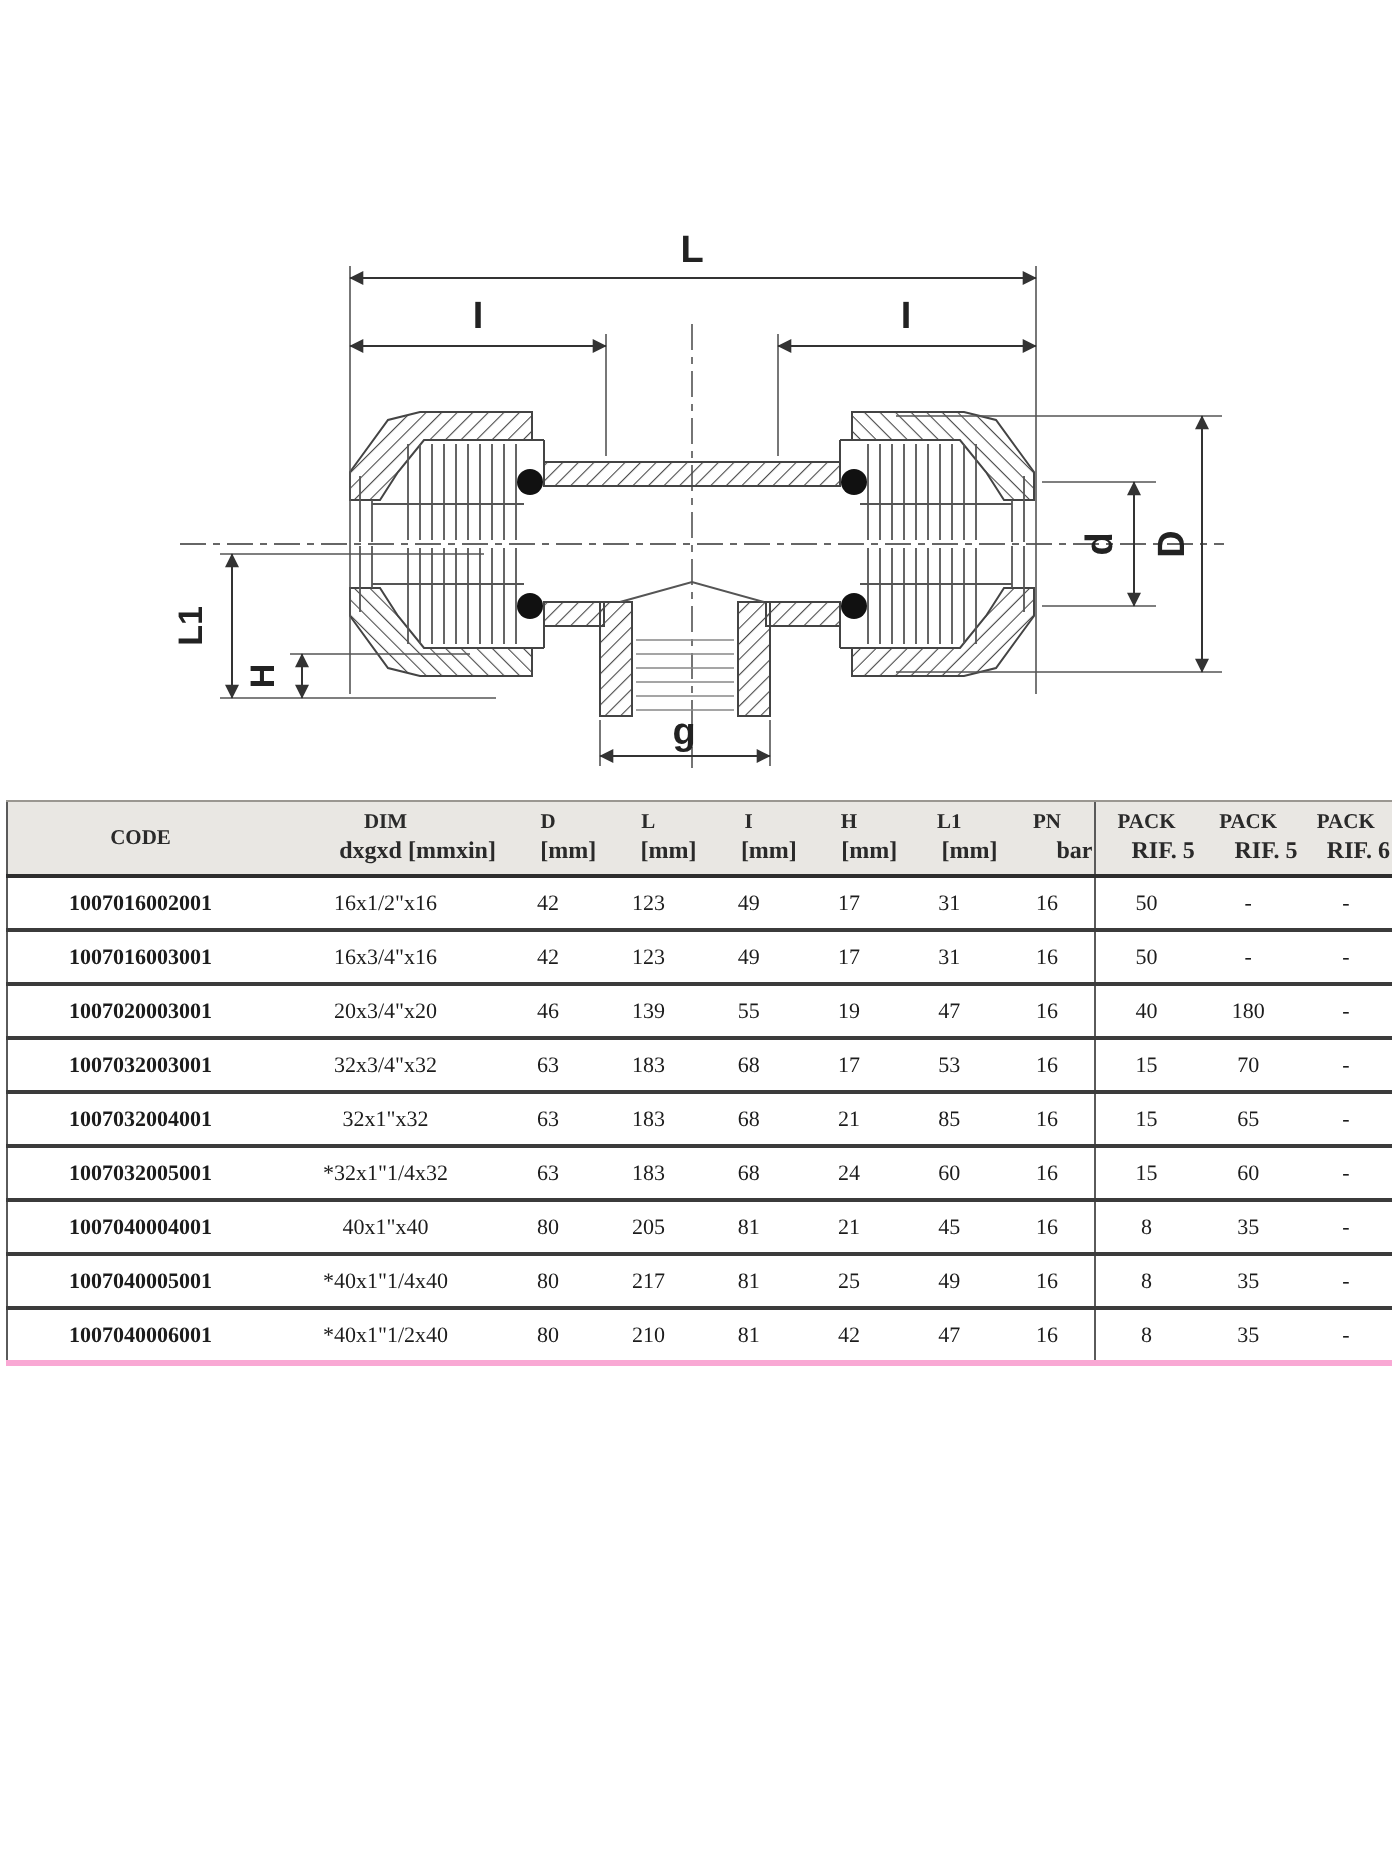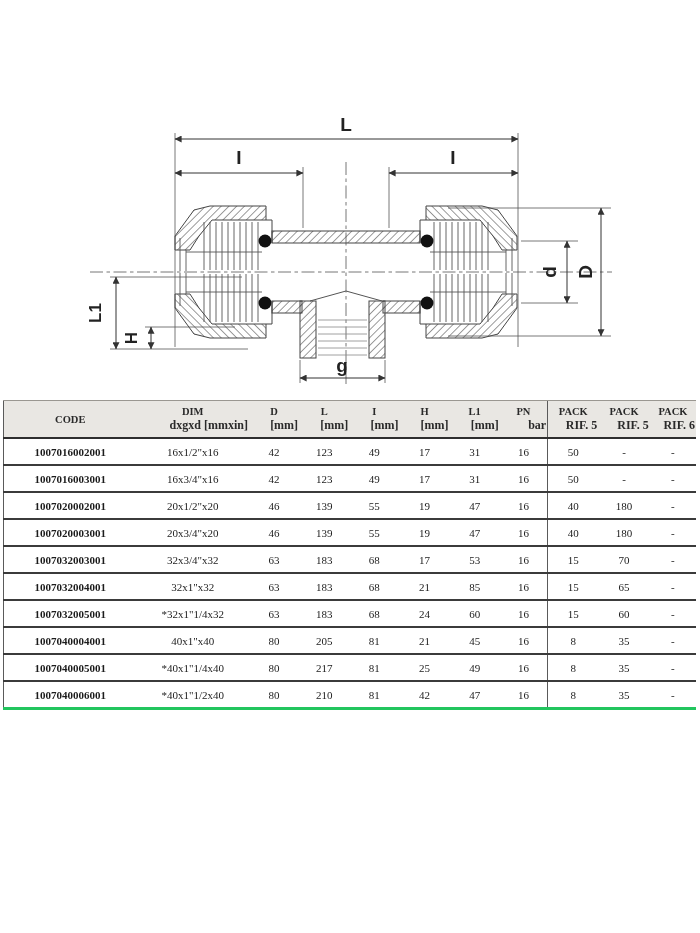--- a/index.html
+++ b/index.html
@@ -25,21 +25,21 @@
     border-bottom:2.6px solid #2e2e2e;
     font-size:10.5px;font-weight:bold;color:#2a2a2a;
     padding:4px 1px;text-align:center;vertical-align:middle;line-height:1.25;
   }
   thead th .h2{font-size:12px;text-align:right;}
   tbody td{
     border-bottom:2px solid #3b3b3b;
     font-size:11px;text-align:center;vertical-align:middle;
     height:25px;padding:0 1px;color:#1c1c1c;background:#fff;
   }
-  tbody tr:last-child td{border-bottom:3px solid #22c55e;}
+  tbody tr:last-child td{border-bottom:3px solid #f9a8d4;}
   tbody td.c0{font-weight:bold;}
   .c8{border-left:1.4px solid #5a5a5a;}
   .c0{width:19.5%;}.c1{width:16.5%;}.c2{width:7.2%;}.c3{width:7.2%;}.c4{width:7.2%;}
   .c5{width:7.2%;}.c6{width:7.2%;}.c7{width:6.8%;}.c8{width:7.2%;}.c9{width:7.4%;}.c10{width:6.6%;}
 </style>
 </head>
 <body>
 
 <svg id="drawing" viewBox="0 0 700 295" xmlns="http://www.w3.org/2000/svg">
   <defs>
@@ -190,33 +190,20 @@
           <td class="c3">123</td>
           <td class="c4">49</td>
           <td class="c5">17</td>
           <td class="c6">31</td>
           <td class="c7">16</td>
           <td class="c8">50</td>
           <td class="c9">-</td>
           <td class="c10">-</td>
         </tr>
         <tr>
-          <td class="c0">1007020002001</td>
-          <td class="c1">20x1/2"x20</td>
-          <td class="c2">46</td>
-          <td class="c3">139</td>
-          <td class="c4">55</td>
-          <td class="c5">19</td>
-          <td class="c6">47</td>
-          <td class="c7">16</td>
-          <td class="c8">40</td>
-          <td class="c9">180</td>
-          <td class="c10">-</td>
-        </tr>
-        <tr>
           <td class="c0">1007020003001</td>
           <td class="c1">20x3/4"x20</td>
           <td class="c2">46</td>
           <td class="c3">139</td>
           <td class="c4">55</td>
           <td class="c5">19</td>
           <td class="c6">47</td>
           <td class="c7">16</td>
           <td class="c8">40</td>
           <td class="c9">180</td>

